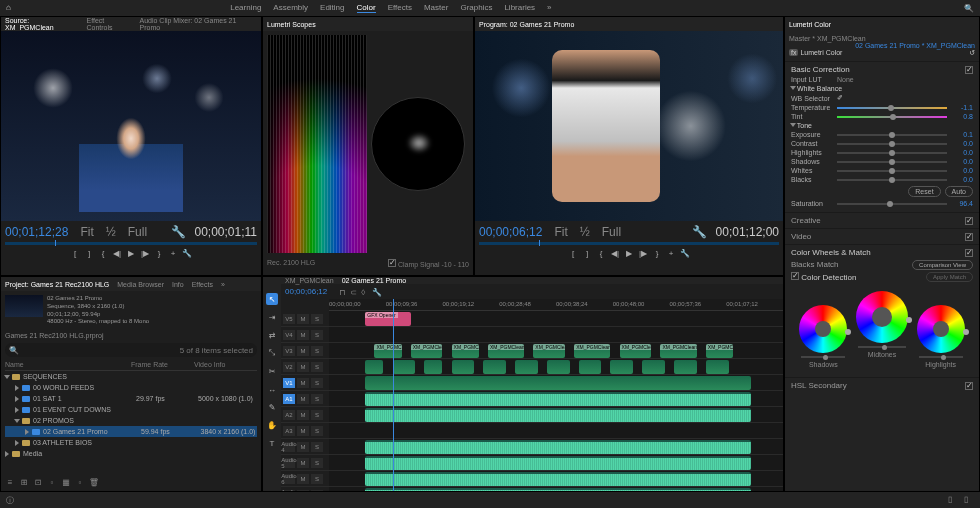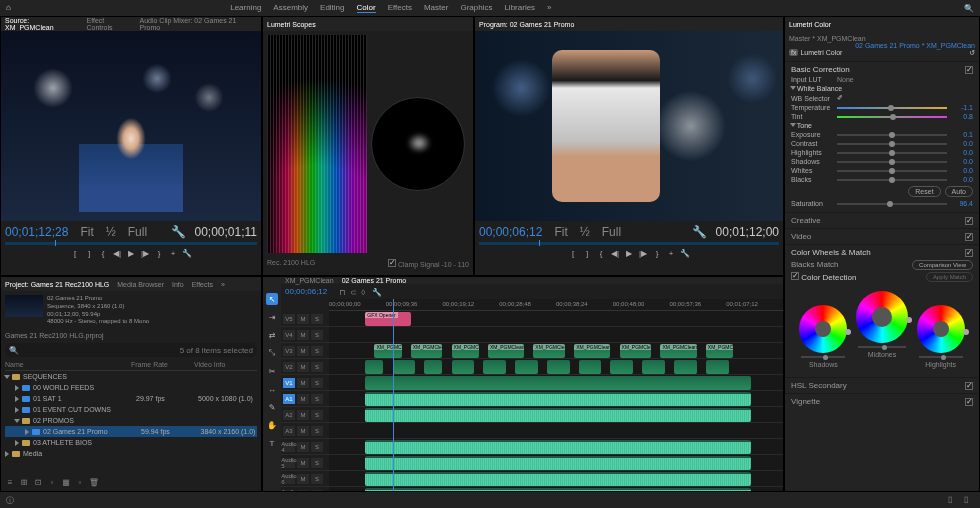--- a/index.html
+++ b/index.html
@@ -485,26 +485,20 @@
         </div>
       </div>
     </div>
 
     <div class="lumetri-section collapsed">
         <div class="lumetri-section-title">
           <span>HSL Secondary</span>
           <span class="checkbox checked"></span>
         </div>
       </div>
-    <div class="lumetri-section collapsed">
-        <div class="lumetri-section-title">
-          <span>Vignette</span>
-          <span class="checkbox checked"></span>
-        </div>
-      </div>
   </div>
 
   <div class="panel project-panel">
     <div class="panel-tabs">
         <span class="panel-tab active">Project: Games 21 Rec2100 HLG</span>
         <span class="panel-tab">Media Browser</span>
         <span class="panel-tab">Info</span>
         <span class="panel-tab">Effects</span>
         <span class="panel-tab">»</span>
       </div>

